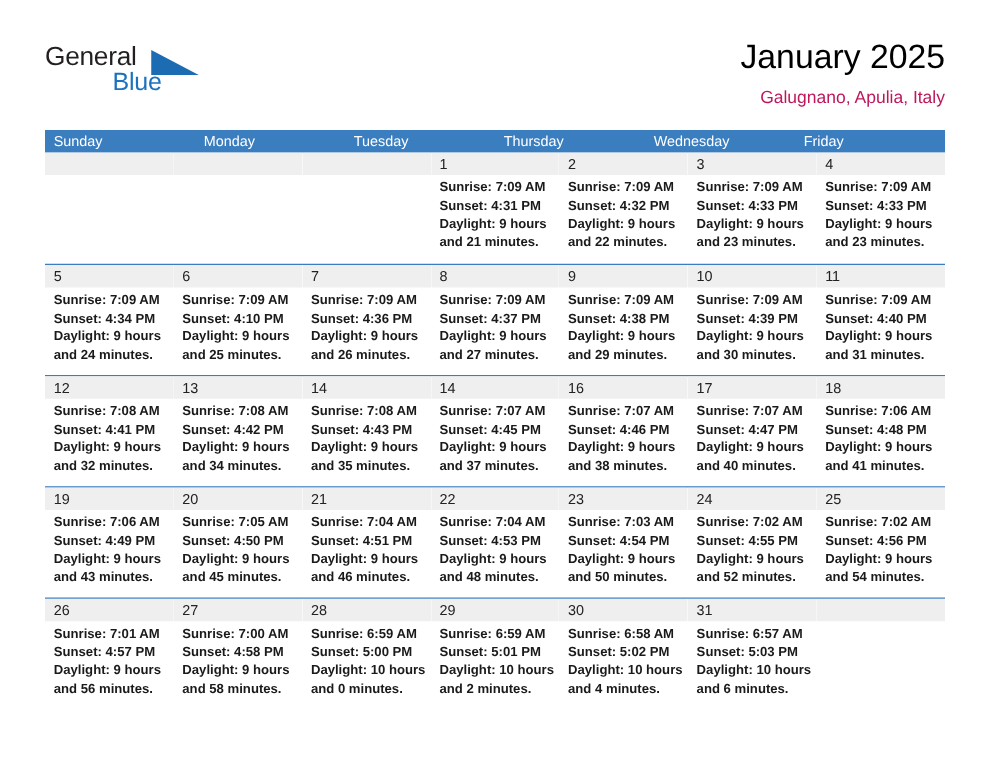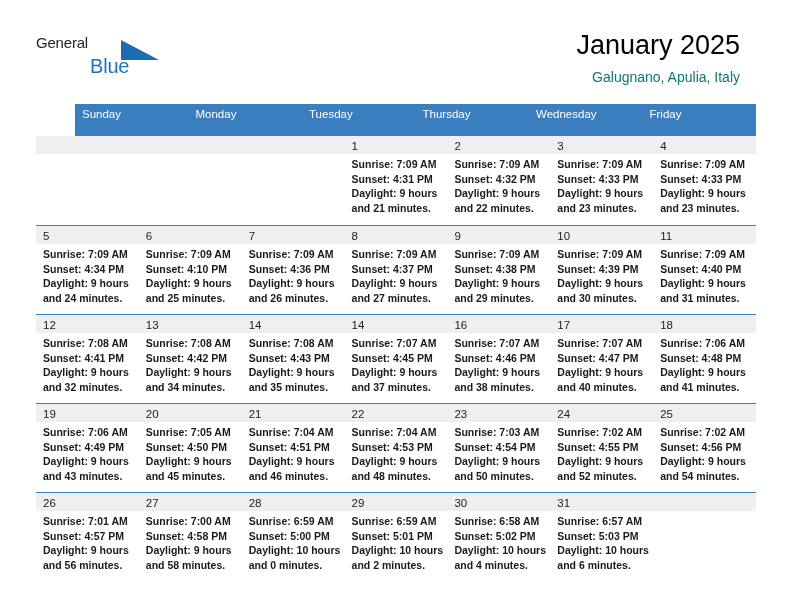--- a/index.html
+++ b/index.html
@@ -33,21 +33,21 @@
     position: absolute;
     left: 0;
     top: 6px;
     width: 200px;
     height: 56px;
   }
   .logo-general {
     position: absolute;
     left: 0;
     top: 0;
-    font-size: 15px;
+    font-size: 21px;
     letter-spacing: -0.2px;
     color: #231f20;
     font-family: "Liberation Sans", sans-serif;
   }
   .logo-blue {
     position: absolute;
     left: 54px;
     top: 21px;
     font-size: 20px;
     letter-spacing: -0.2px;
@@ -59,50 +59,49 @@
     left: 85px;
     top: 6px;
     width: 0;
     height: 0;
     border-left: 38px solid #1b6cb3;
     border-top: 20px solid transparent;
   }
 
   .title-block {
     position: absolute;
-    right: 16px;
+    right: 0;
     top: 0;
     text-align: right;
   }
   .title {
     font-size: 27px;
     color: #000000;
     line-height: 34px;
     white-space: nowrap;
   }
   .subtitle {
     font-size: 14px;
-    color: #0f766e;
+    color: #be185d;
     line-height: 20px;
     margin-top: 5px;
     white-space: nowrap;
   }
 
   
   .calendar {
     position: absolute;
     left: 36px;
     top: 104px;
     width: 720px;
   }
   .weekdays {
     display: flex;
     background: #3a7ebf;
-    height: 32px;
-    margin-left: 39px;
+    height: 18px;
   }
   .weekday {
     flex: 1 1 0;
     color: #ffffff;
     font-size: 11.5px;
     line-height: 21px;
     padding-left: 7px;
     box-sizing: border-box;
     white-space: nowrap;
     overflow: hidden;

